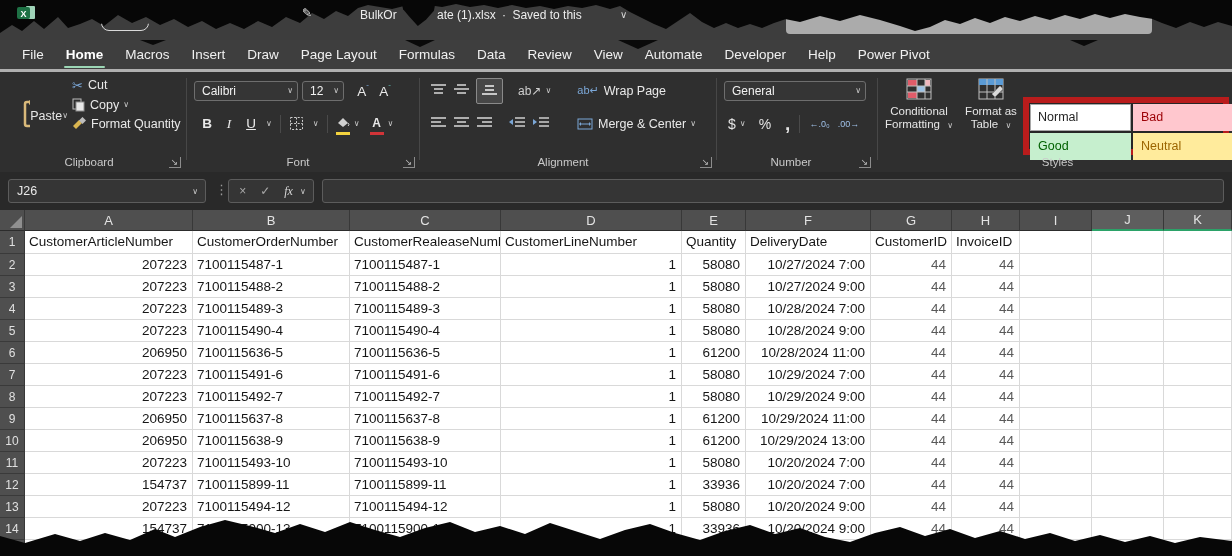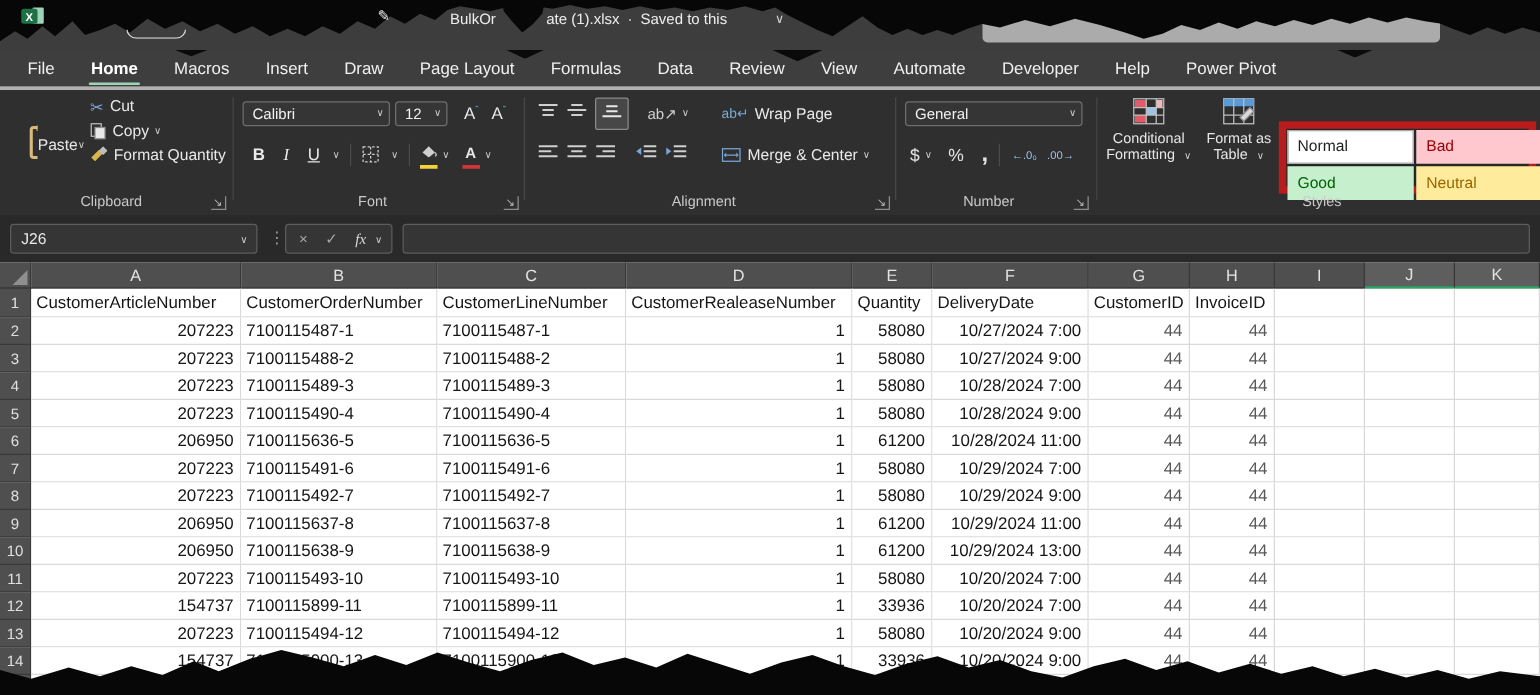--- a/index.html
+++ b/index.html
@@ -104,21 +104,21 @@
     <span class="title-text" style="left:437px">
       <span>ate (1).xlsx</span>
       <span style="padding:0 3px">·</span>
       <span>Saved to this</span>
     </span>
     <span class="title-chev" style="left:620px">∨</span>
     <div class="gap-blob"></div>
   </div>
 
   <div class="menubar">
-      <span style="display:flex;gap:29px;">
+      <span style="display:flex;gap:22px;">
         <span class="tab">File</span>
         <span class="tab active">Home</span>
         <span class="tab">Macros</span>
         <span class="tab">Insert</span>
         <span class="tab">Draw</span>
         <span class="tab">Page Layout</span>
         <span class="tab">Formulas</span>
         <span class="tab">Data</span>
         <span class="tab">Review</span>
         <span class="tab">View</span>
@@ -171,21 +171,21 @@
           <span>Format Quantity</span>
         </div>
       </div>
       <div class="glabel">Clipboard</div>
       <span class="launcher">↘</span>
     </div>
     <div class="rsep" style="left:186px;"></div>
 
     <div class="rgroup" style="left:192px;width:226px;">
       <div class="rowA" style="left:2px;">
-        <div class="combo" style="width:118px;gap:28px;">
+        <div class="combo" style="width:104px;gap:28px;">
           <span>Calibri</span>
           <span class="cv">∨</span>
         </div>
         <div class="combo" style="width:42px;margin-left:4px;">
           <span>12</span>
           <span class="cv">∨</span>
         </div>
         <span class="fontglyph" style="margin-left:8px;">A<sup style="font-size:8px;color:#7ba7d7;">ˆ</sup></span>
         <span class="fontglyph">A<sup style="font-size:8px;color:#5fb8b0;">ˇ</sup></span>
       </div>
@@ -396,22 +396,22 @@
       <div class="hcell">E</div>
       <div class="hcell">F</div>
       <div class="hcell">G</div>
       <div class="hcell">H</div>
       <div class="hcell">I</div>
       <div class="hcell hl">J</div>
       <div class="hcell hl">K</div>
       <div class="rhead">1</div>
       <div class="cell left">CustomerArticleNumber</div>
       <div class="cell left">CustomerOrderNumber</div>
+      <div class="cell left">CustomerRealeaseNumber</div>
       <div class="cell left">CustomerLineNumber</div>
-      <div class="cell left">CustomerRealeaseNumber</div>
       <div class="cell left">Quantity</div>
       <div class="cell left">DeliveryDate</div>
       <div class="cell left">CustomerID</div>
       <div class="cell left">InvoiceID</div>
       <div class="cell left"></div>
       <div class="cell left"></div>
       <div class="cell left"></div>
       <div class="rhead">2</div>
       <div class="cell right">207223</div>
       <div class="cell left">7100115487-1</div>

